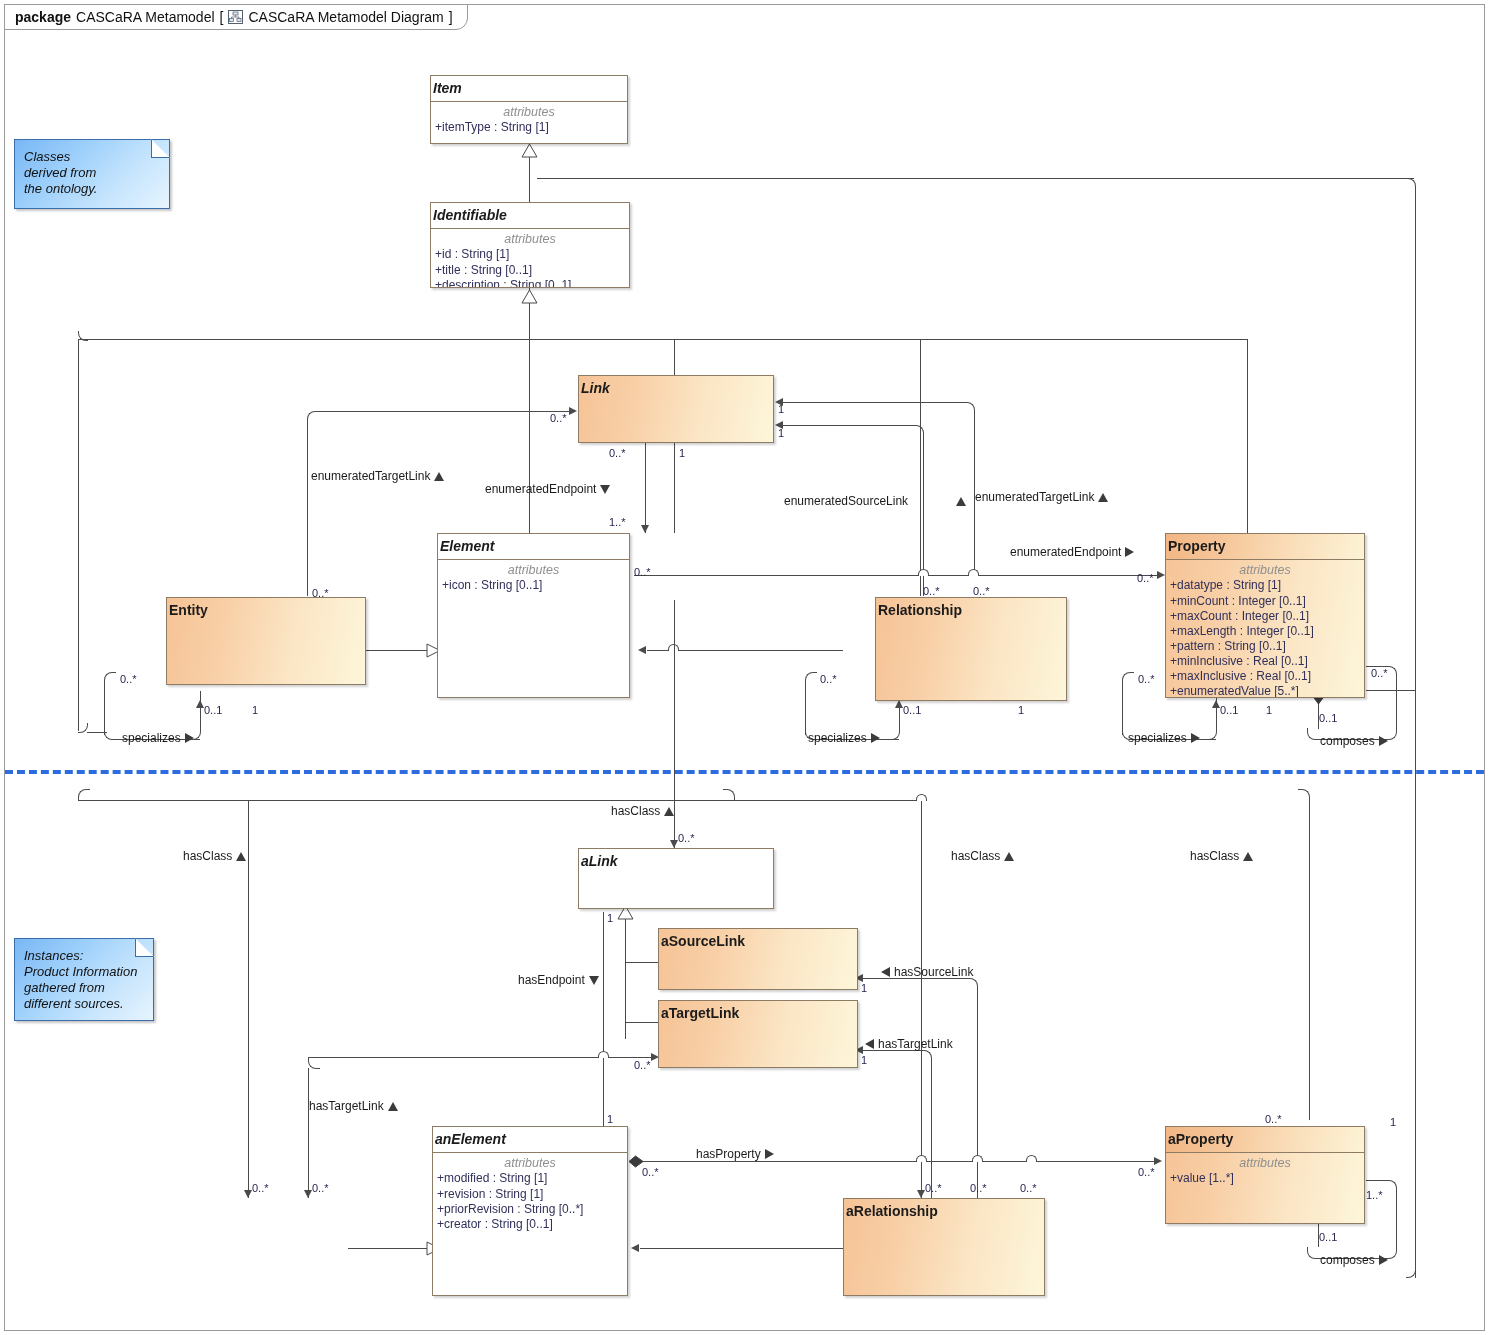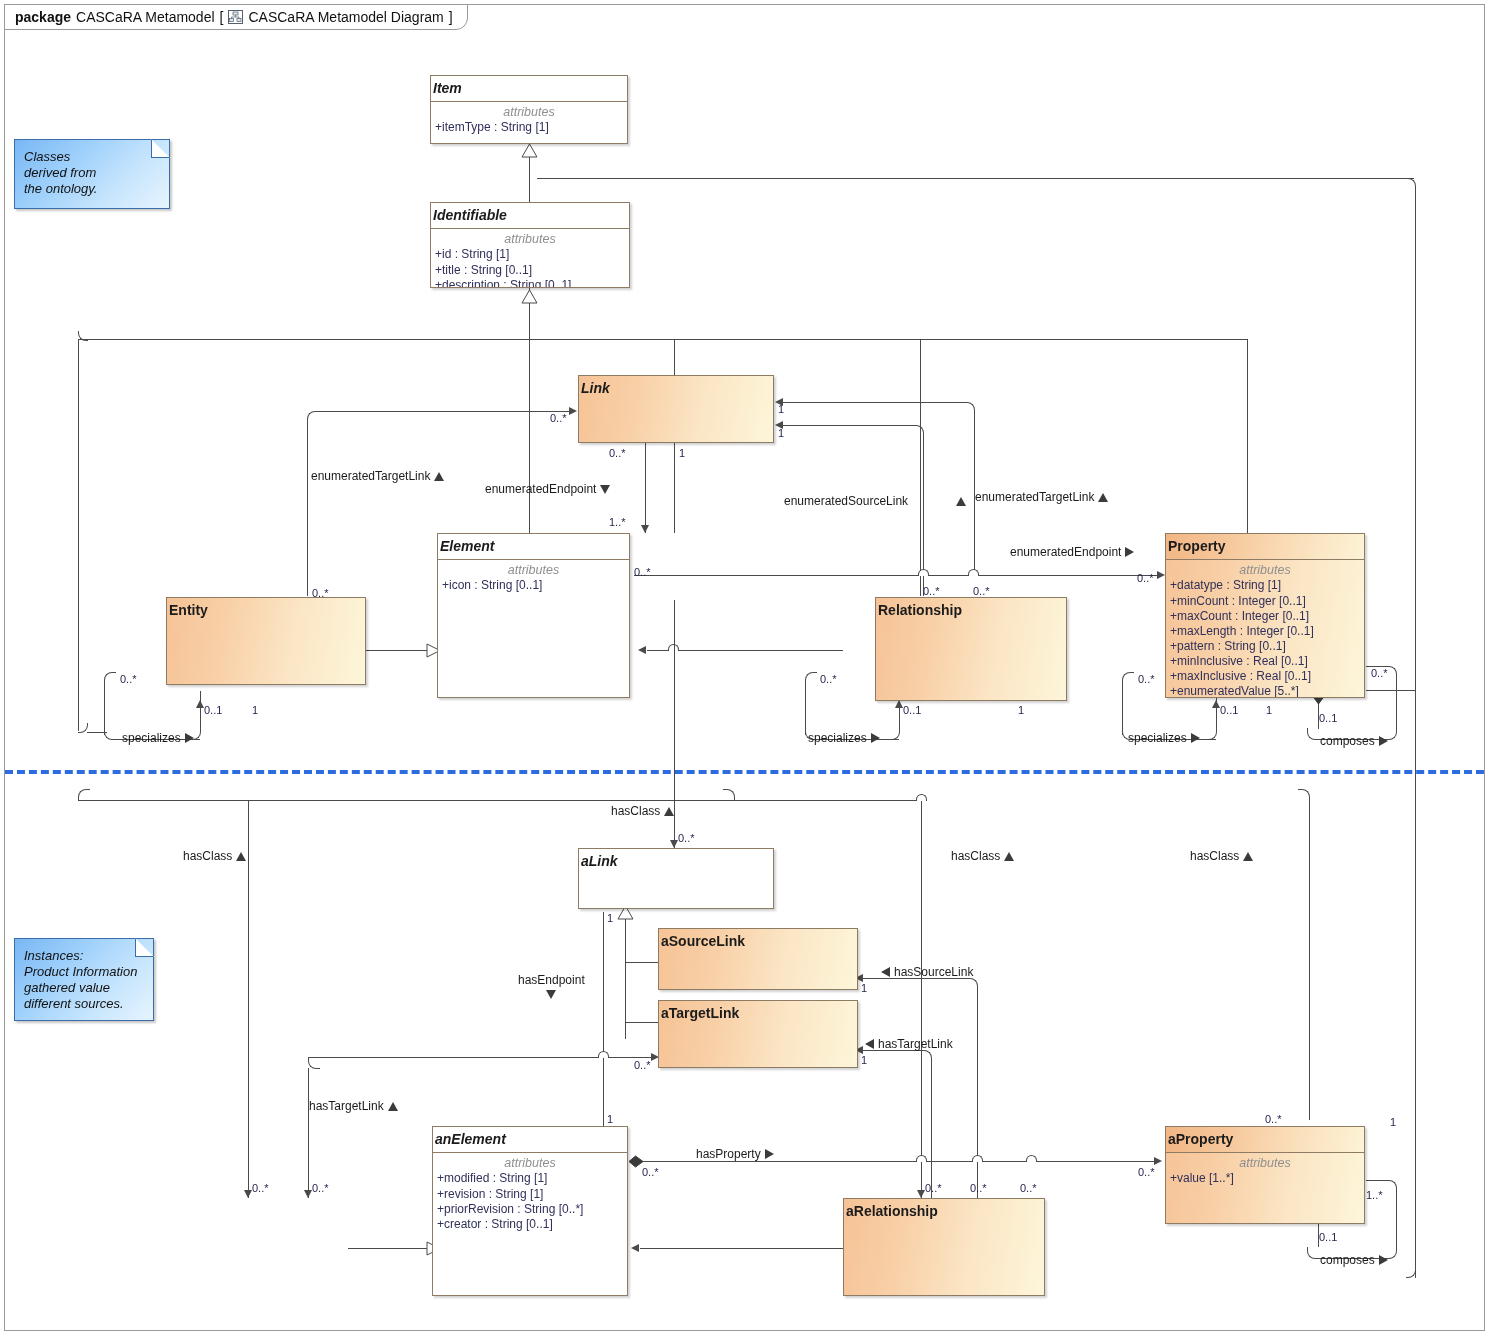--- a/index.html
+++ b/index.html
@@ -162,21 +162,21 @@
     <div class="fold"></div>
     <div style="white-space:pre-line;">Classes
 derived from
 the ontology.</div>
   </div>
 
   <div class="note" style="left:14px; top:938px; width:140px; height:83px;">
     <div class="fold"></div>
     <div style="white-space:pre-line;">Instances:
 Product Information
-gathered value
+gathered from
 different sources.</div>
   </div>
 
   <div class="ln v" style="left:529px; top:157px; height:51px;"></div>
   <div class="gen-wrap" style="left:521px; top:143px;">
     <svg width="17" height="15">
         <polygon points="8.5,1 16,14 1,14" fill="#fff" stroke="#4a4a4a"></polygon>
       </svg>
   </div>
 
@@ -515,21 +515,21 @@
   <div class="role" style="left:951px; top:850px;">
     <span>hasClass</span>
     <span class="tri up"></span>
   </div>
 
   <div class="role" style="left:1190px; top:850px;">
     <span>hasClass</span>
     <span class="tri up"></span>
   </div>
 
-  <div class="role" style="left:518px; top:974px;flex-direction:column;">
+  <div class="role" style="left:518px; top:974px;">
     <span>hasEndpoint</span>
     <span class="tri down"></span>
   </div>
 
   <div class="role" style="left:881px; top:966px;">
     <span class="tri left"></span>
     <span>hasSourceLink</span>
   </div>
 
   <div class="role" style="left:865px; top:1038px;">

